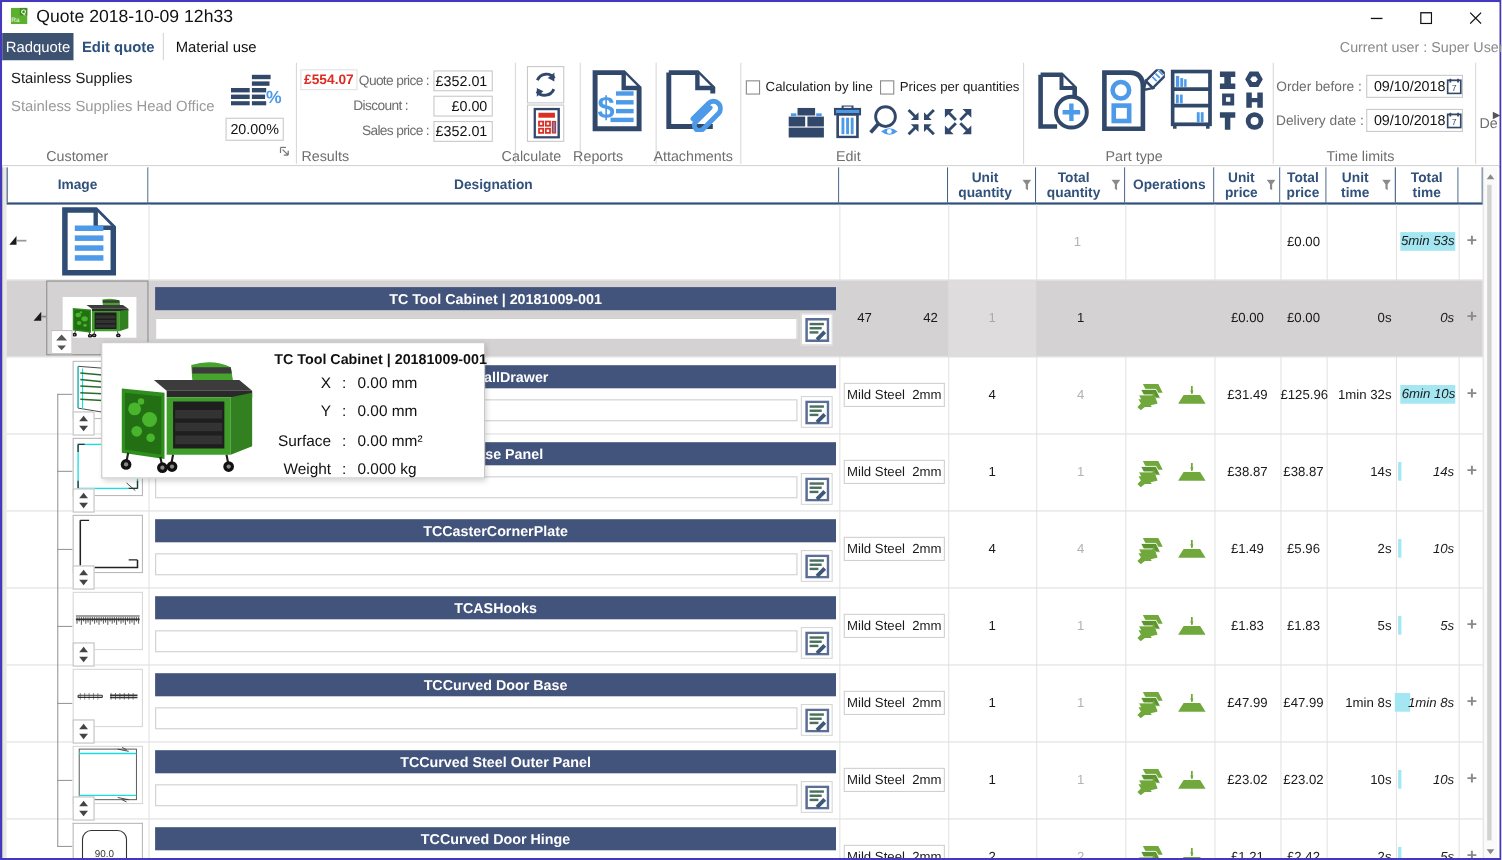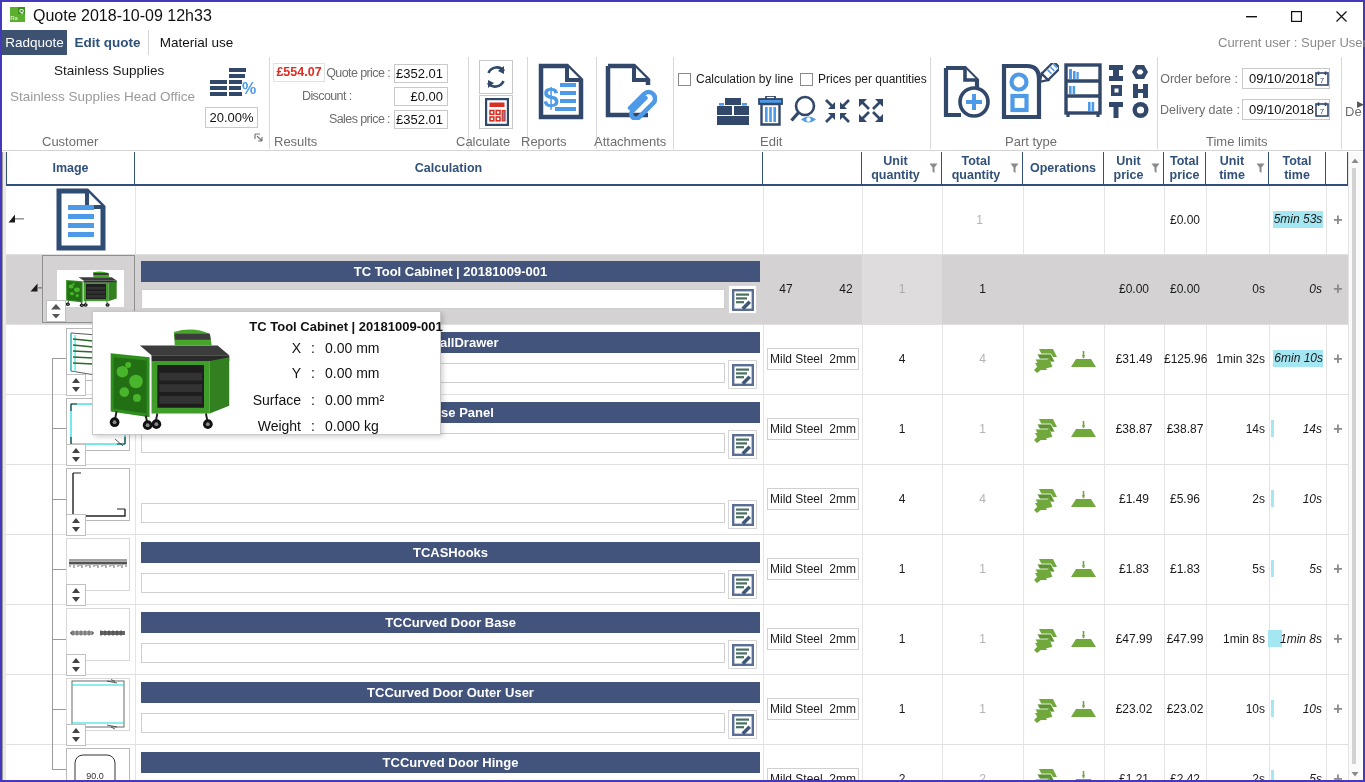--- a/index.html
+++ b/index.html
@@ -134,21 +134,21 @@
       </svg>
   </div>
   <div id="tabbar">
     <div class="tab" id="tab1">Radquote</div>
     <div class="tab" id="tab2">Edit quote</div>
     <div class="tab" id="tab3">Material use</div>
     <div id="curuser">Current user : Super User</div>
   </div>
   <div id="ribbon">
 
-    <div class="abs" style="left:8px; top:8px; font-size:13.5px; color:#1a1a1a;margin-left:44px;">Stainless Supplies</div>
+    <div class="abs" style="left:8px; top:8px; font-size:13.5px; color:#1a1a1a;">Stainless Supplies</div>
     <div class="abs" style="left:8px; top:34px; font-size:13.5px; color:#9a9a9a;">Stainless Supplies Head Office</div>
     <svg class="abs" style="left:206px; top:11px;" width="48" height="30" viewBox="0 0 48 30">
       <g fill="#32486b">
         <rect x="2" y="14" width="17" height="4"></rect>
           <rect x="2" y="20" width="17" height="4"></rect>
           <rect x="2" y="26" width="17" height="4"></rect>
         <rect x="21" y="2" width="17" height="4"></rect>
           <rect x="21" y="8" width="16" height="4"></rect>
           <rect x="21" y="14" width="13" height="4"></rect>
           <rect x="21" y="20" width="12" height="4"></rect>
@@ -159,21 +159,21 @@
     <div class="fbox" style="left:203px; top:52px; width:53px; height:21px; text-align:center; line-height:19px;">20.00%</div>
     <div class="glabel" style="left:40px; width:190px;">Customer</div>
     <svg class="abs" style="left:252px; top:78px;" width="10" height="10" viewBox="0 0 10 10">
         <path d="M1 1 H6 M1 1 V6 M3 3 L8 8 M8 8 V4 M8 8 H4" stroke="#777" stroke-width="1.2" fill="none"></path>
       </svg>
     <div class="gsep" style="left:267px;"></div>
 
     <div class="fbox" style="left:271px; top:8px; width:52px; height:19px; border-color:#e2e2e2; text-align:center; line-height:17px; font-weight:bold; color:#e02b20; font-size:12.5px;">£554.07</div>
     <div class="abs gray" style="left:300px; top:11px; width:88px; text-align:right; font-size:12.5px; letter-spacing:-0.6px; white-space:nowrap;">Quote price :</div>
     <div class="fbox" style="left:392px; top:9px; width:54px; height:19px; text-align:right; line-height:17px; padding-right:4px;">£352.01</div>
-    <div class="abs gray" style="left:300px; top:34px; width:88px; text-align:left; font-size:12.5px; letter-spacing:-0.6px; white-space:nowrap;">Discount :</div>
+    <div class="abs gray" style="left:300px; top:34px; width:88px; text-align:center; font-size:12.5px; letter-spacing:-0.6px; white-space:nowrap;">Discount :</div>
     <div class="fbox" style="left:392px; top:32px; width:54px; height:19px; text-align:right; line-height:17px; padding-right:4px;">£0.00</div>
     <div class="abs gray" style="left:300px; top:57px; width:88px; text-align:right; font-size:12.5px; letter-spacing:-0.6px; white-space:nowrap;">Sales price :</div>
     <div class="fbox" style="left:392px; top:55px; width:54px; height:19px; text-align:right; line-height:17px; padding-right:4px;">£352.01</div>
     <div class="glabel" style="left:272px; width:182px;">Results</div>
     <div class="gsep" style="left:466px;"></div>
 
     <div class="fbox" style="left:477px; top:5px; width:34px; height:34px;"></div>
     <svg class="abs" style="left:481px; top:9px;" width="26" height="26" viewBox="0 0 26 26">
       <g stroke="#32486b" stroke-width="2.6" fill="none">
         <path d="M5.5 9 A 9 9 0 0 1 21 7"></path>
@@ -351,21 +351,21 @@
     <div class="glabel" style="left:1204px; width:85px;">Time limits</div>
     <div class="gsep" style="left:1339px;"></div>
     <div class="abs gray" style="left:1343px; top:49px; font-size:13px;">De</div>
     <div class="abs" style="left:1355px; top:44px; font-size:9px; color:#555;">▶</div>
   </div>
   <div id="grid">
     <div class="abs" style="left:0; top:0; width:1px; height:630px; background:#9a9a9a;"></div>
     <div class="abs" style="left:1px; top:0; width:3px; height:630px; background:#eae8e9;"></div>
 
     <div class="hcell" style="left:4px; width:129px; border-left:1px solid #31517b;">Image</div>
-    <div class="hcell" style="left:133px; width:628px;">Calculation</div>
+    <div class="hcell" style="left:133px; width:628px;">Designation</div>
     <div class="hcell" style="left:761px; width:99px;"></div>
     <div class="hcell" style="left:860px; width:80px; padding-right:12px;">Unit<br>quantity</div>
     <div class="hcell" style="left:940px; width:81px; padding-right:12px;">Total<br>quantity</div>
     <div class="hcell" style="left:1021px; width:81px;">Operations</div>
     <div class="hcell" style="left:1102px; width:60px; padding-right:10px;">Unit<br>price</div>
     <div class="hcell" style="left:1162px; width:42px;">Total<br>price</div>
     <div class="hcell" style="left:1204px; width:63px; padding-right:10px;">Unit<br>time</div>
     <div class="hcell" style="left:1267px; width:57px;">Total<br>time</div>
     <div class="hcell" style="left:1324px; width:22px;"></div>
     <svg class="abs funnel" style="left:927px; top:11px;">
@@ -535,20 +535,21 @@
     <div class="thumbbox" style="left:64px; top:316px; width:64px; height:53px;">
       <svg width="62" height="51" viewBox="0 0 62 51">
           <path d="M6 4 L6 47 L58 47 L58 40" fill="none" stroke="#222" stroke-width="1.4"></path>
           <path d="M6 4 L14 4 M58 40 L50 40" stroke="#222" stroke-width="1.2"></path>
         </svg>
     </div>
     <div class="spinner" style="left:64px; top:362px;"><svg width="18" height="20" viewBox="0 0 18 20">
           <path d="M5 8 L9 3 L13 8 Z" fill="#444"></path>
           <path d="M5 12 L9 17 L13 12 Z" fill="#444"></path>
         </svg></div>
+    <div class="navybar" style="top:320px;">TCCasterCornerPlate</div>
     <div class="inputbox" style="top:351px;"></div>
     <div class="editbtn" style="top:348px;">
         <svg width="22" height="22" viewBox="0 0 22 22">
           <use href="#edico"></use>
         </svg>
       </div>
     <div class="matbox" style="top:336px;">Mild Steel&nbsp; 2mm</div>
     <div class="cellnum" style="left:860px; top:340px; width:80px; text-align:center;">4</div>
     <div class="cellnum" style="left:940px; top:340px; width:81px; text-align:center; color:#b4b2b3;">4</div>
     <svg class="opsvg" style="left:1031px; top:335px;" width="26" height="26" viewBox="0 0 26 26">
@@ -639,21 +640,21 @@
           <rect x="5" y="2" width="52" height="46" fill="none" stroke="#444" stroke-width="0.8"></rect>
           <path d="M5 6 L57 6 M5 44 L57 44" stroke="#18dede" stroke-width="1.2"></path>
           <path d="M40 2 L50 4 M40 46 L50 48" stroke="#333" stroke-width="0.8"></path>
           <path d="M44 0.5 L48 2.5 M44 48 L48 50" stroke="#333" stroke-width="0.8"></path>
         </svg>
     </div>
     <div class="spinner" style="left:64px; top:572px;"><svg width="18" height="20" viewBox="0 0 18 20">
           <path d="M5 8 L9 3 L13 8 Z" fill="#444"></path>
           <path d="M5 12 L9 17 L13 12 Z" fill="#444"></path>
         </svg></div>
-    <div class="navybar" style="top:530px;">TCCurved Door Outer User</div>
+    <div class="navybar" style="top:530px;">TCCurved Steel Outer Panel</div>
     <div class="inputbox" style="top:561px;"></div>
     <div class="editbtn" style="top:558px;">
         <svg width="22" height="22" viewBox="0 0 22 22">
           <use href="#edico"></use>
         </svg>
       </div>
     <div class="matbox" style="top:546px;">Mild Steel&nbsp; 2mm</div>
     <div class="cellnum" style="left:860px; top:550px; width:80px; text-align:center;">1</div>
     <div class="cellnum" style="left:940px; top:550px; width:81px; text-align:center; color:#b4b2b3;">1</div>
     <svg class="opsvg" style="left:1031px; top:545px;" width="26" height="26" viewBox="0 0 26 26">

